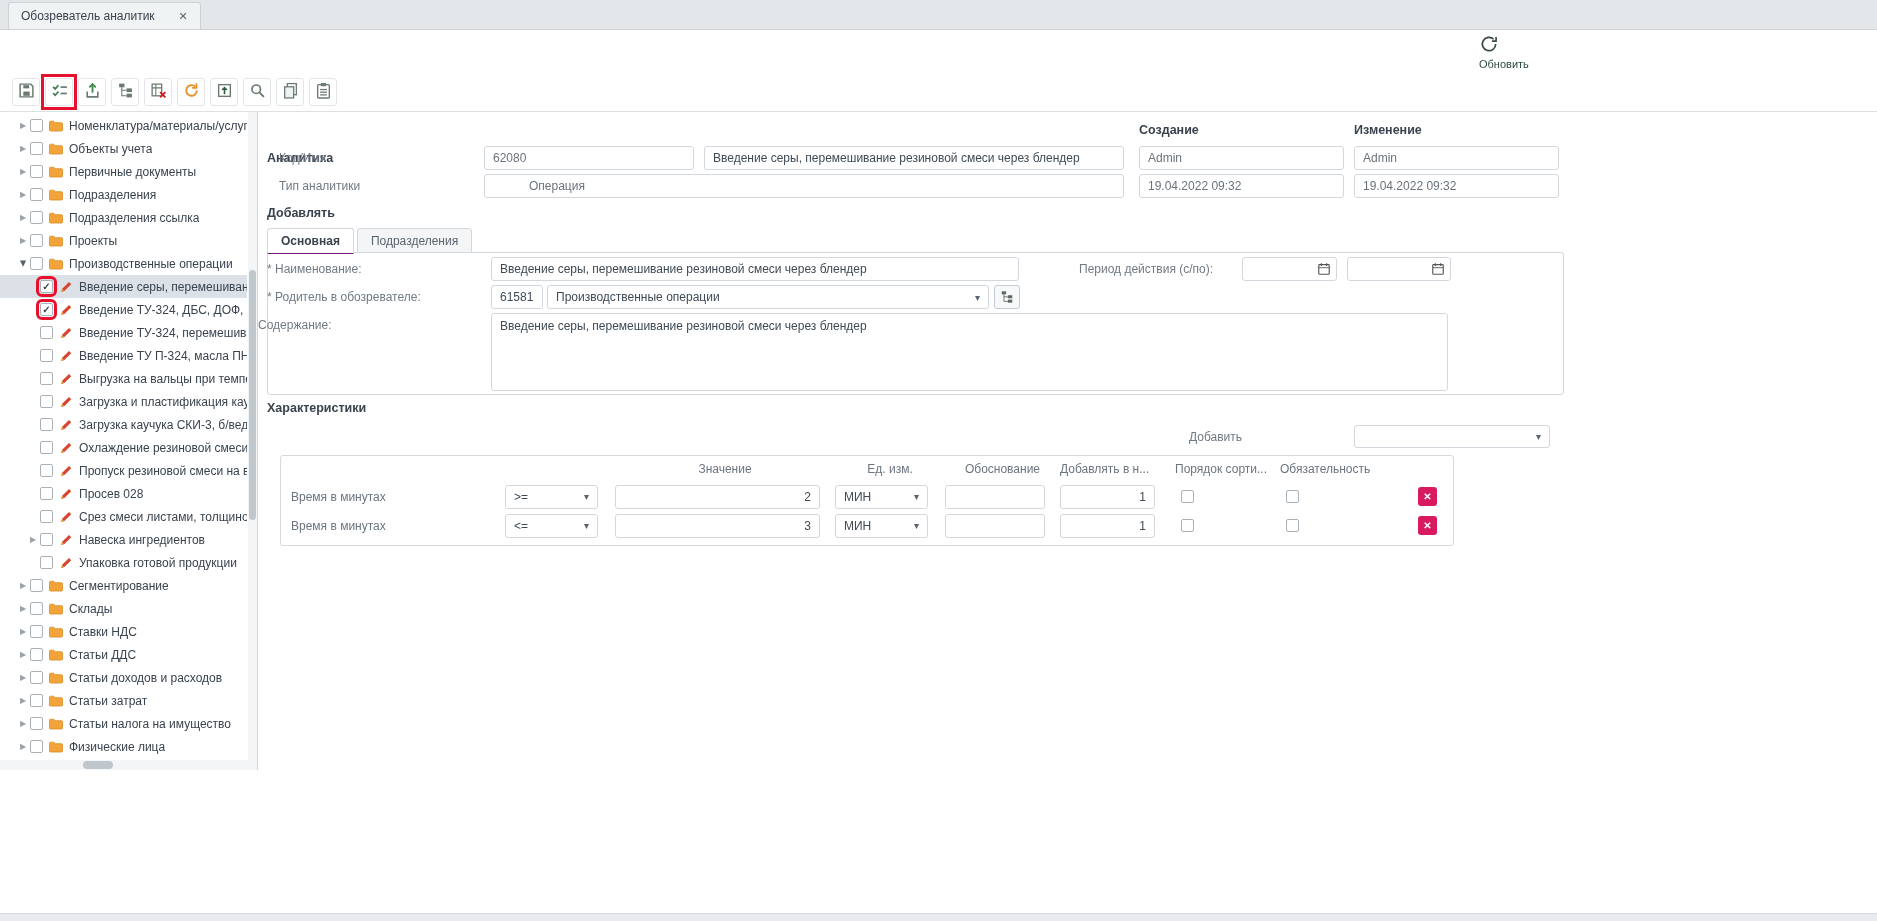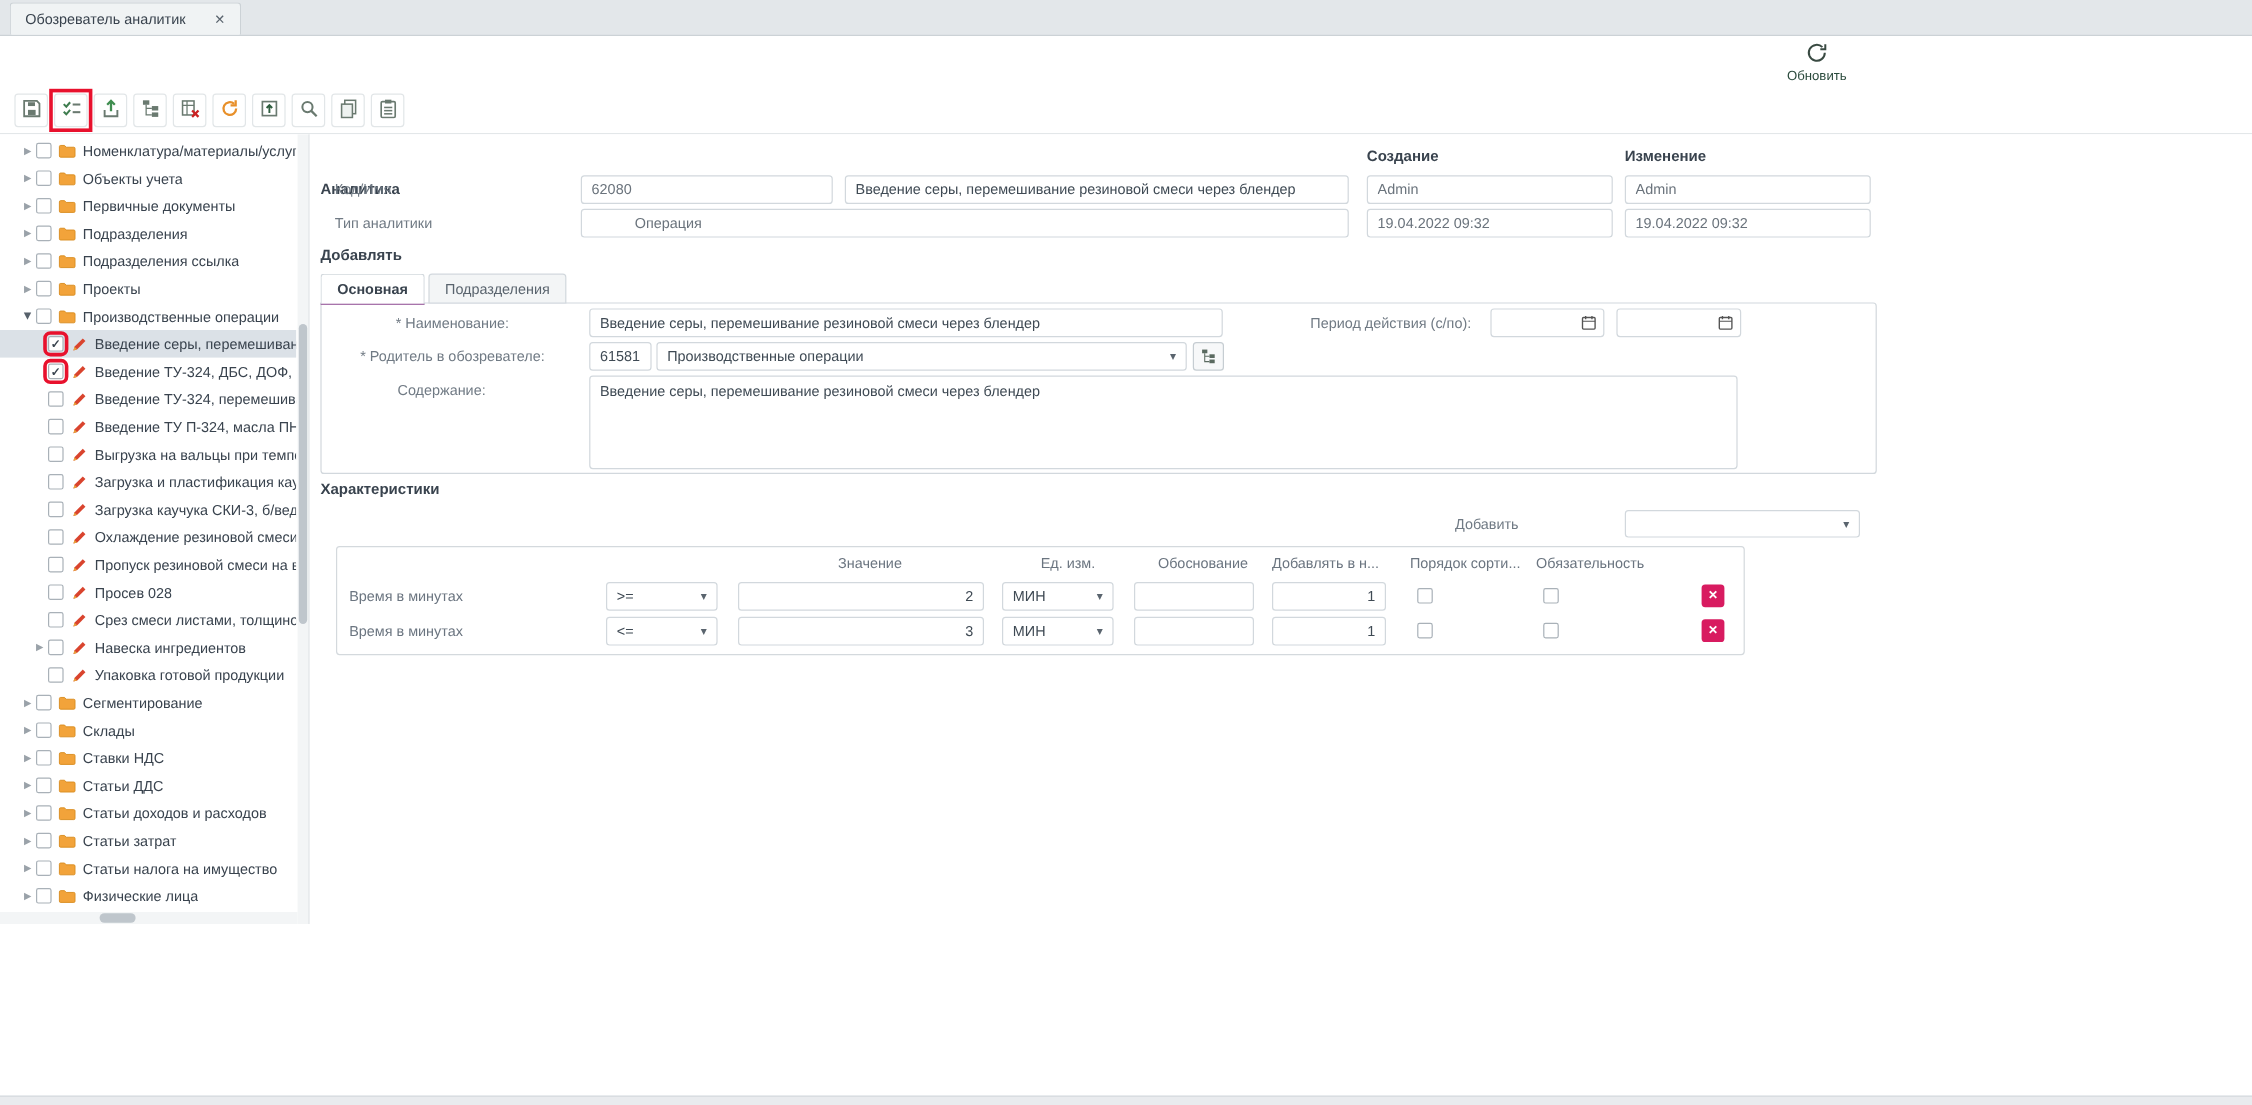--- a/index.html
+++ b/index.html
@@ -6,21 +6,21 @@
   html, body { width: 1877px; height: 921px; overflow: hidden; }
   body { font-family: "Liberation Sans", sans-serif; font-size: 12px; color: #444; background: #fff; position: relative; }
 
   
   .tabbar { position: absolute; top: 0; left: 0; width: 100%; height: 30px; background: #e3e7ea; border-bottom: 1px solid #ccd2d6; display: flex; align-items: flex-end; }
   .tab { margin: 0 0 0 8px; height: 27px; background: #f0f3f4; border: 1px solid #ccd2d6; border-bottom: none; border-radius: 3px 3px 0 0; padding: 0 12px; font-size: 12px; color: #39434e; display: flex; align-items: center; gap: 24px; }
   .tab-close { font-size: 11px; color: #5a646e; cursor: pointer; }
 
   
   .topbar { position: absolute; top: 30px; left: 0; width: 100%; height: 42px; background: #fff; }
-  .refresh { position: absolute; top: 4px; right: 328px; width: 70px; display: flex; flex-direction: column; align-items: center; gap: 1px; cursor: pointer; }
+  .refresh { position: absolute; top: 4px; right: 328px; width: 70px; display: flex; flex-direction: column; gap: 1px; cursor: pointer; }
   .refresh svg { width: 20px; height: 20px; }
   .refresh-lb { font-size: 11px; color: #2a4a3c; }
 
   
   .toolbar { position: absolute; top: 72px; left: 0; width: 100%; height: 40px; background: #fff; border-bottom: 1px solid #dde1e4; display: flex; align-items: center; padding-left: 12px; gap: 5px; }
   .tb { width: 28px; height: 28px; background: #fff; border: 1px solid #e2e6e8; border-radius: 3px; display: flex; align-items: center; justify-content: center; cursor: pointer; position: relative; }
   .tb svg { width: 17px; height: 17px; }
   .tb.annotated::after { content: ""; position: absolute; inset: -5px; border: 3px solid #e8112d; pointer-events: none; }
 
   
@@ -42,21 +42,21 @@
   .tlabel { font-size: 12px; color: #39434e; overflow: hidden; }
   .vtrack { position: absolute; top: 0; right: 0; width: 9px; height: 100%; background: #f3f5f6; }
   .vthumb { position: absolute; top: 158px; right: 1px; width: 7px; height: 250px; background: #bfc6cc; border-radius: 4px; }
   .htrack { position: absolute; left: 0; bottom: 0; height: 10px; width: 248px; background: #f3f5f6; }
   .hthumb { position: absolute; left: 83px; bottom: 1px; width: 30px; height: 8px; background: #bfc6cc; border-radius: 4px; }
 
   
   .content { position: relative; flex: 1; background: #fff; }
   .sec-title { position: absolute; font-weight: bold; font-size: 12.5px; color: #39434e; }
   .flabel { position: absolute; font-size: 12px; color: #707a84; }
-  .rlabel { text-align: center; }
+  .rlabel { text-align: left; }
   .inp { position: absolute; height: 24px; border: 1px solid #d2d8dd; border-radius: 3px; background: #fff; padding: 0 8px; font-family: "Liberation Sans", sans-serif; font-size: 12px; color: #6a737c; outline: none; }
   .inp.dk { color: #3f4a54; }
   .num { text-align: right; }
   .selbox { position: absolute; height: 24px; border: 1px solid #d2d8dd; border-radius: 3px; background: #fff; display: flex; align-items: center; padding: 0 8px; font-size: 12px; color: #3f4a54; cursor: pointer; }
   .selbox .seltext { flex: 1; overflow: hidden; white-space: nowrap; }
   .chev { color: #5a646e; font-size: 10px; margin-left: 6px; flex: none; }
   .datebox { position: absolute; height: 24px; border: 1px solid #d2d8dd; border-radius: 3px; background: #fff; display: flex; align-items: center; padding: 0 5px; }
   .datebox .dtext { flex: 1; font-size: 12px; color: #3f4a54; }
   .datebox svg { width: 14px; height: 14px; flex: none; }
   .iconbtn { position: absolute; width: 26px; height: 24px; border: 1px solid #c6cdd2; border-radius: 3px; background: #f7f8f9; display: flex; align-items: center; justify-content: center; cursor: pointer; }

